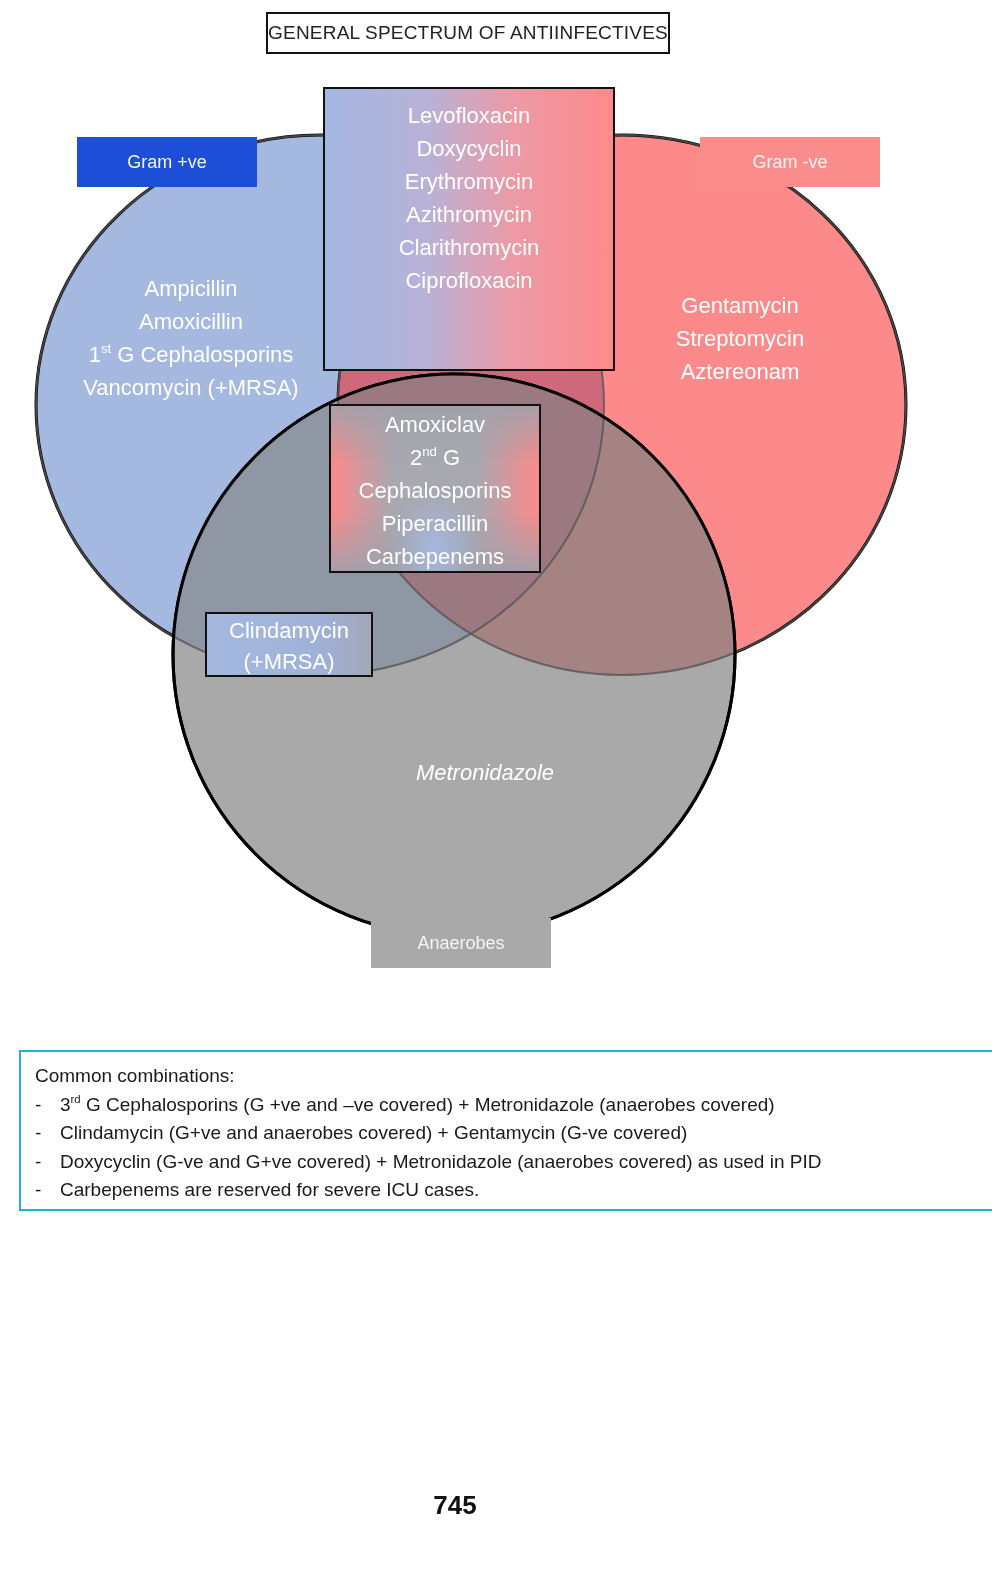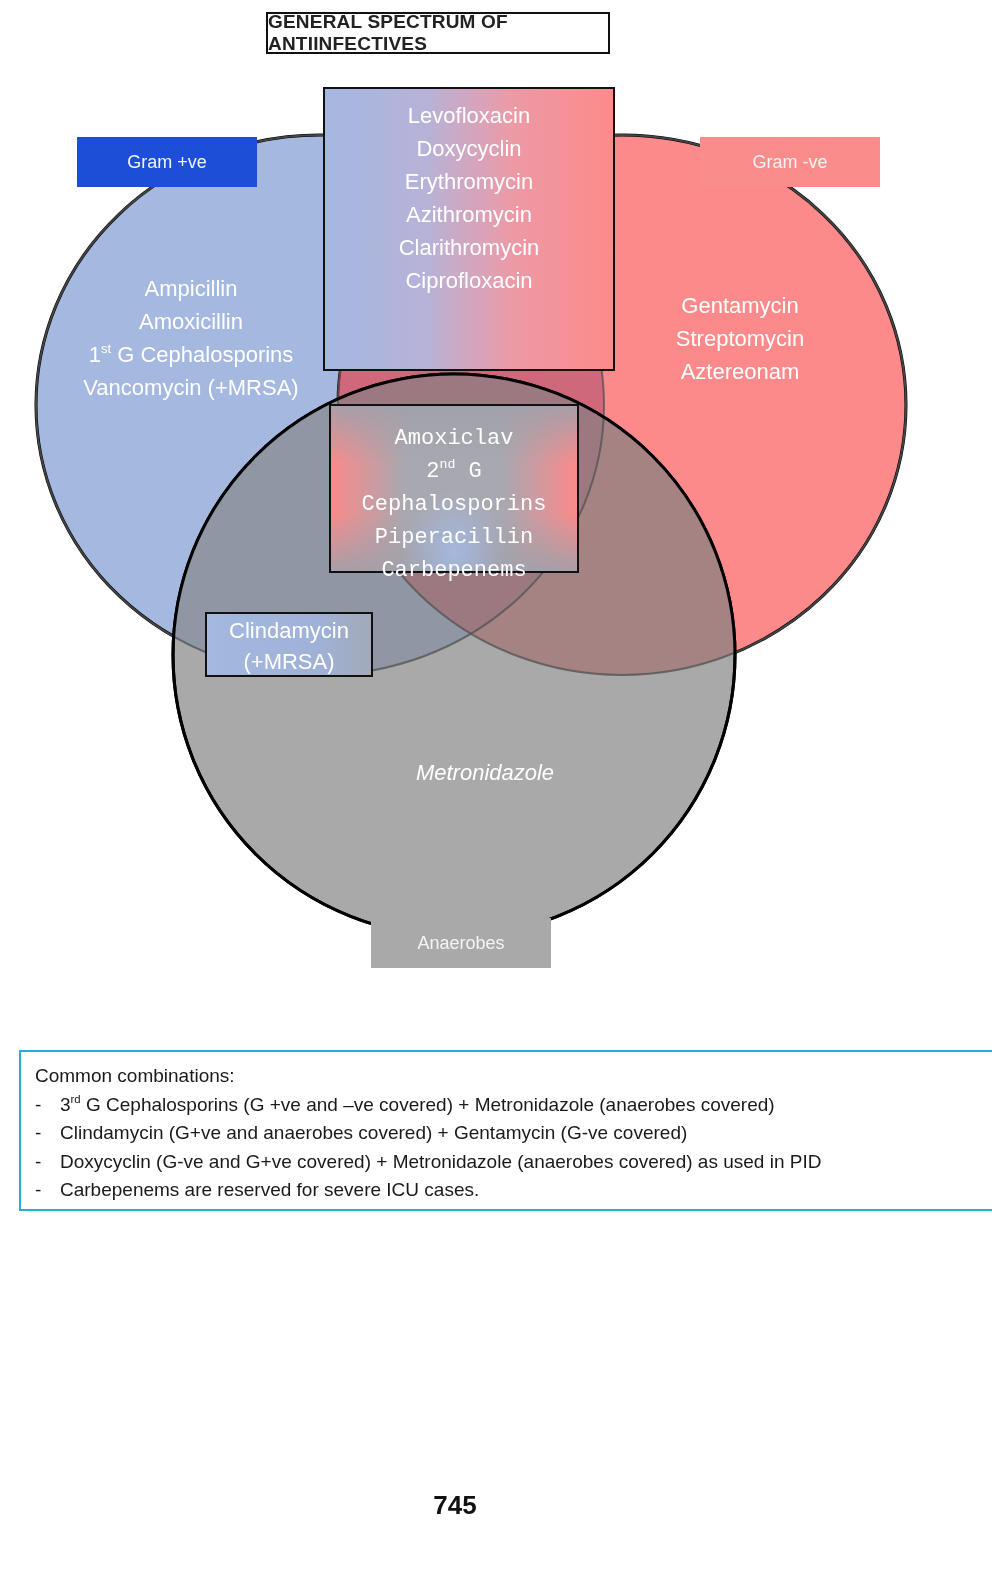--- a/index.html
+++ b/index.html
@@ -1,44 +1,44 @@
 <!DOCTYPE html>
 <html><head>
   <meta charset="utf-8">
   <style>
     html, body { margin: 0; padding: 0; background: #ffffff; }
     body { width: 992px; height: 1579px; position: relative; overflow: hidden;
            font-family: "Liberation Sans", "DejaVu Sans", sans-serif; }
     #diagram { position: absolute; left: 0; top: 0; width: 992px; height: 1000px; }
-    .title-box { position: absolute; left: 266px; top: 12px; width: 344px; height: 42px;
+    .title-box { position: absolute; left: 266px; top: 12px; width: 404px; height: 42px;
                  border: 2px solid #111; background: #fff; box-sizing: border-box;
                  display: flex; align-items: center; justify-content: center;
-                 font-size: 19px; color: #222; letter-spacing: 0.2px; font-weight: bold; }
+                 font-size: 19px; color: #222; letter-spacing: 0.2px; }
     .label-tab { position: absolute; color: #f4f4f4; font-size: 18px;
                  display: flex; align-items: center; justify-content: center; }
     .tab-gpos { left: 77px; top: 137px; width: 180px; height: 50px; background: #1d4ed8; }
     .tab-gneg { left: 700px; top: 137px; width: 180px; height: 50px; background: #fb8c8c; }
     .tab-anaer { left: 371px; top: 918px; width: 180px; height: 50px; background: #a9a9a9; }
     .drug-list { position: absolute; color: #ffffff; font-size: 22px; line-height: 33px;
                  text-align: center; }
     .drug-list div { white-space: nowrap; }
     .list-gpos { left: 60px; top: 272px; width: 262px; }
     .list-gneg { left: 630px; top: 289px; width: 220px; }
     .list-metro { left: 380px; top: 756px; width: 210px; font-style: italic; }
     .box-top { position: absolute; left: 323px; top: 87px; width: 292px; height: 284px;
                border: 2px solid #111; box-sizing: border-box;
                background: linear-gradient(to right, #a4b8e0 0%, #b7b2d8 35%, #ec9aa6 65%, #fd8a8a 100%);
                padding-top: 10px; text-align: center; }
-    .box-mid { position: absolute; left: 329px; top: 404px; width: 250px; height: 169px;
+    .box-mid { position: absolute; left: 329px; top: 404px; width: 212px; height: 169px;
                border: 2px solid #111; box-sizing: border-box;
                background:
                  radial-gradient(ellipse at 50% 88%, rgba(165,185,225,0.95) 0%, rgba(165,185,225,0) 30%),
                  linear-gradient(to bottom, rgba(160,160,170,0.9) 0%, rgba(253,138,138,0.0) 35%, rgba(253,138,138,0) 65%, rgba(160,160,170,0.9) 100%),
                  linear-gradient(to right, #fb8a8a 0%, #a8a8b0 30%, #a8a8b0 70%, #fb8a8a 100%);
-               padding-top: 16px; font-family: Liberation Mono, monospace; }
+               padding-top: 2px; }
     .box-clinda { position: absolute; left: 205px; top: 584px; width: 168px; height: 65px;
                   border: 2px solid #111; box-sizing: border-box;
                   background: linear-gradient(to right, #a4b8e0 0%, #9fb1d6 70%, #a3a9b7 100%);
                   line-height: 31px; padding-top: 1px; margin-top: 28px; }
     .drug-list sup, .combo-line sup { font-size: 0.6em; vertical-align: 0.7em; line-height: 0; }
     .combo-box { position: absolute; left: 19px; top: 1050px; width: 985px; height: 161px;
                  border: 2px solid #27aed0; box-sizing: border-box; background: #fff;
                  padding: 10px 0 0 14px; color: #1a1a1a; font-size: 19px; line-height: 28.5px; }
     .combo-line { white-space: nowrap; display: flex; }
     .combo-line .dash { width: 25px; }

